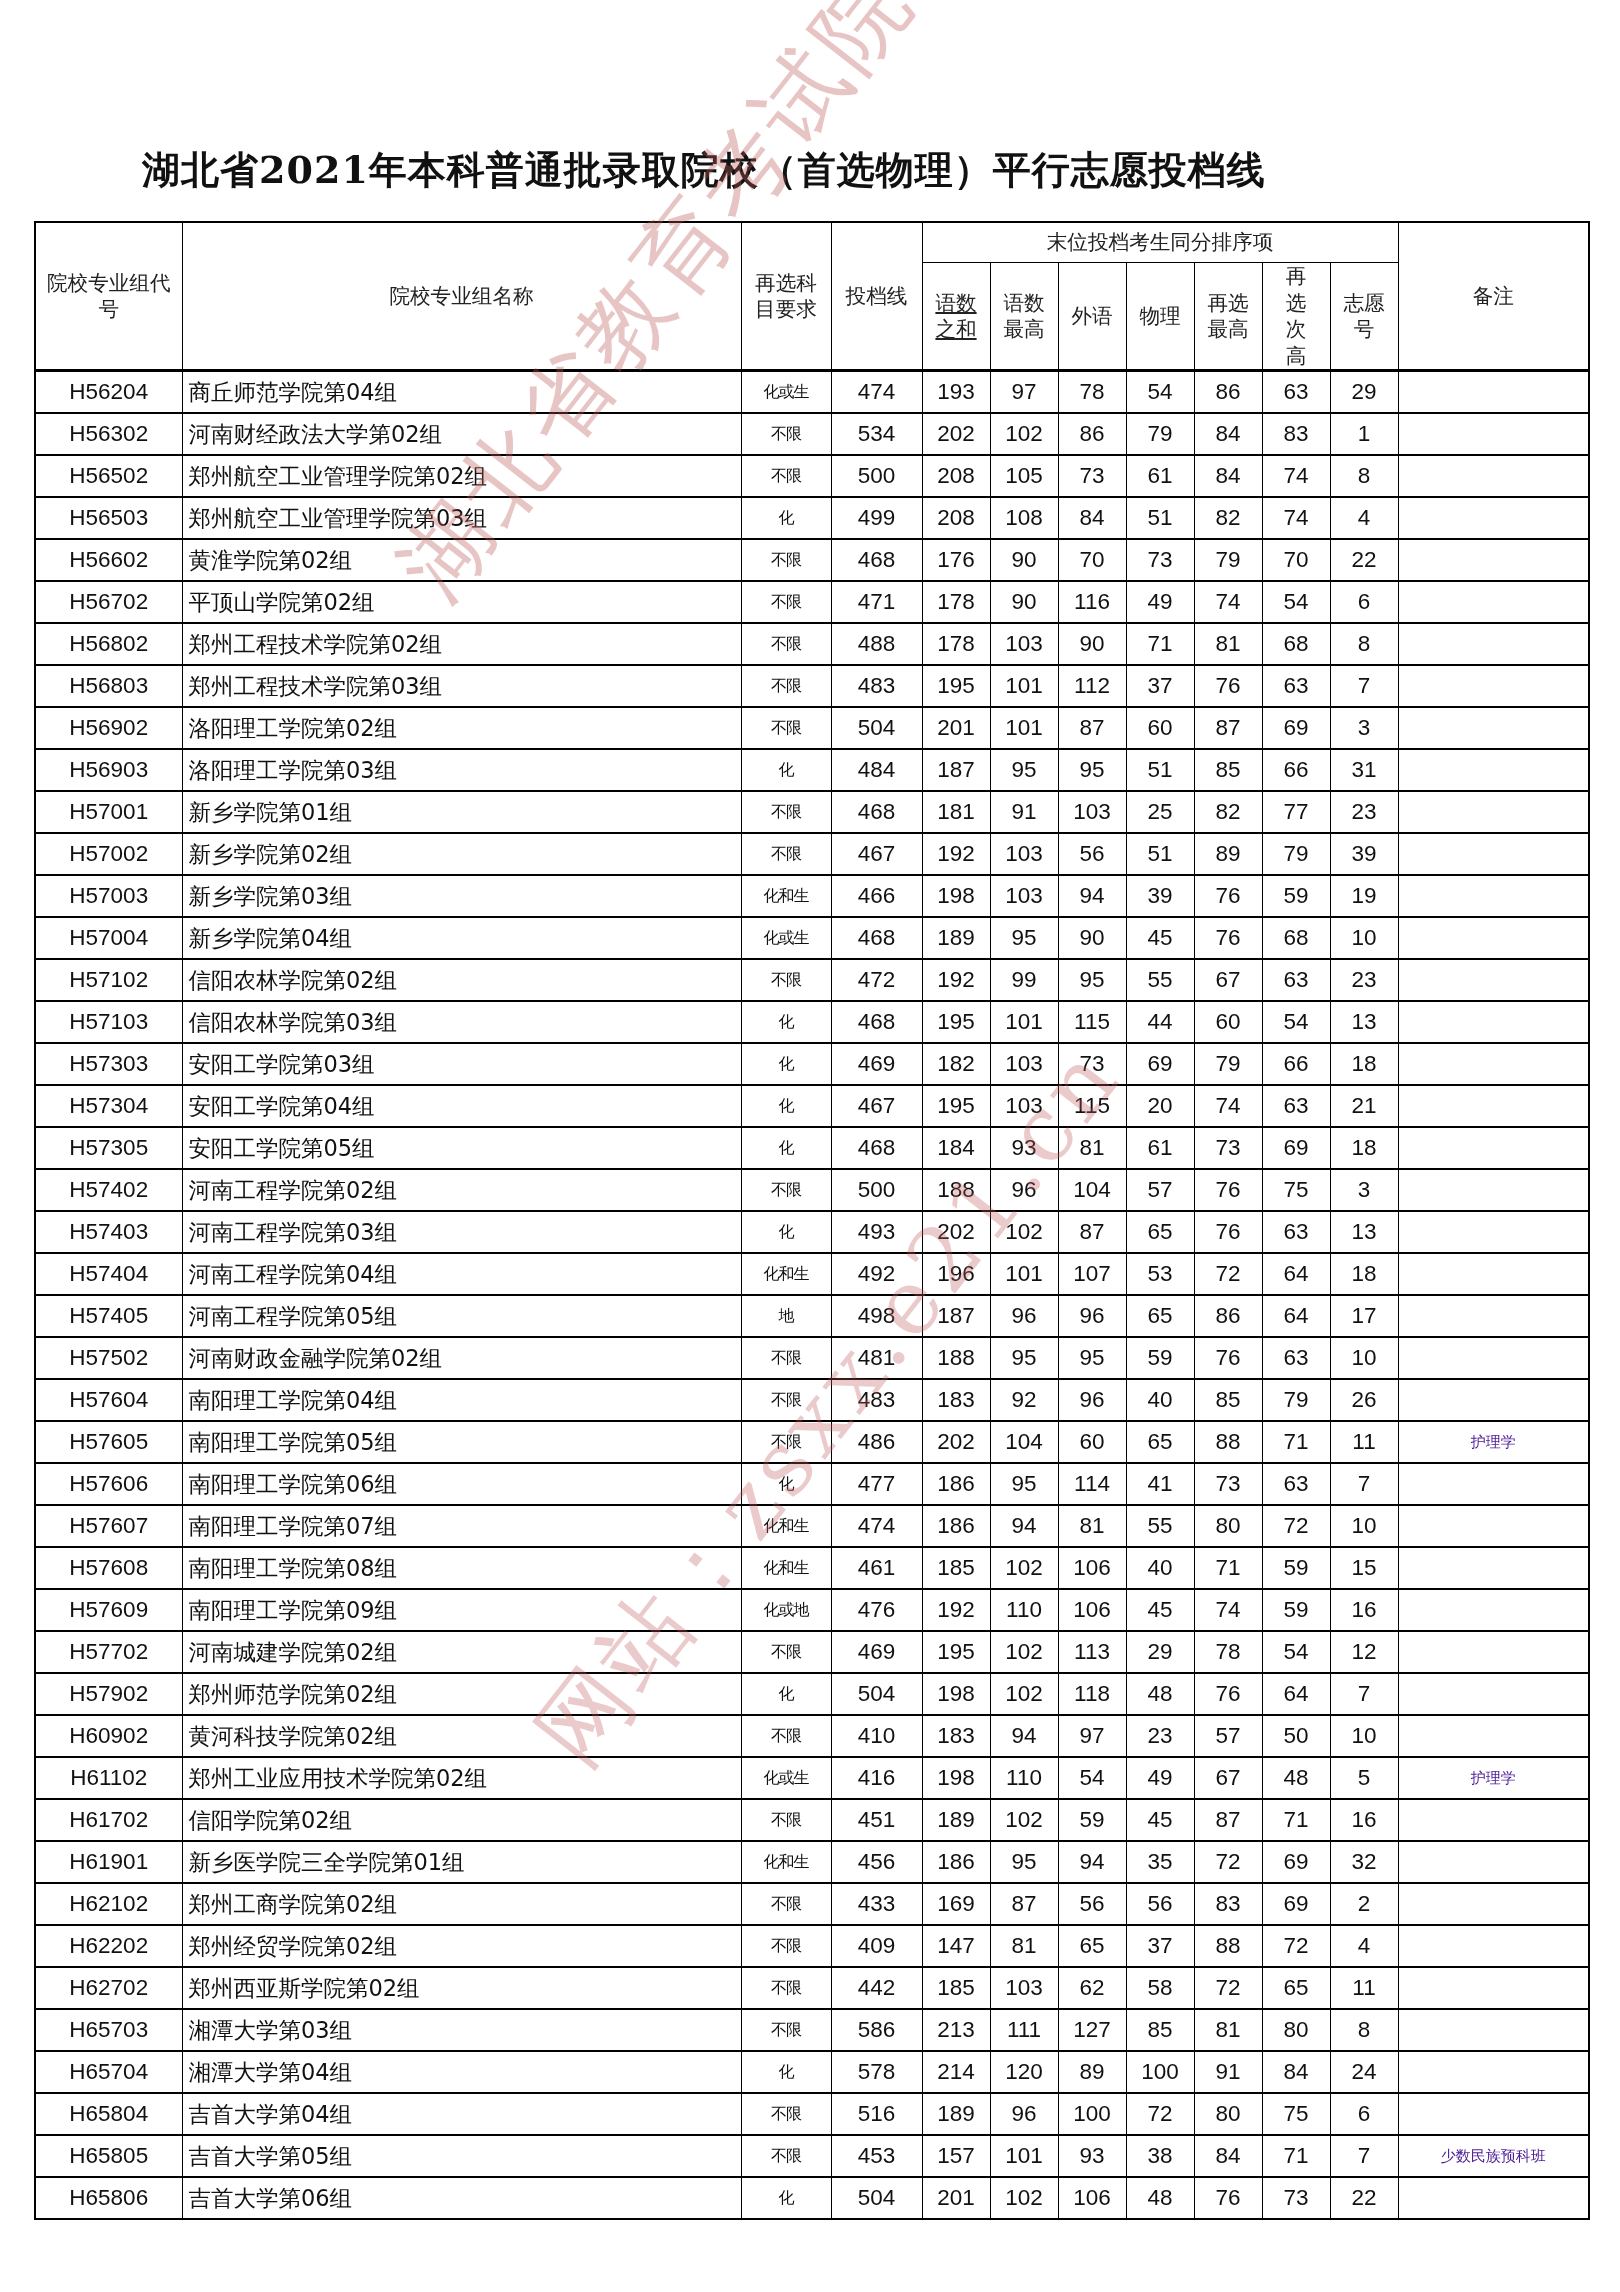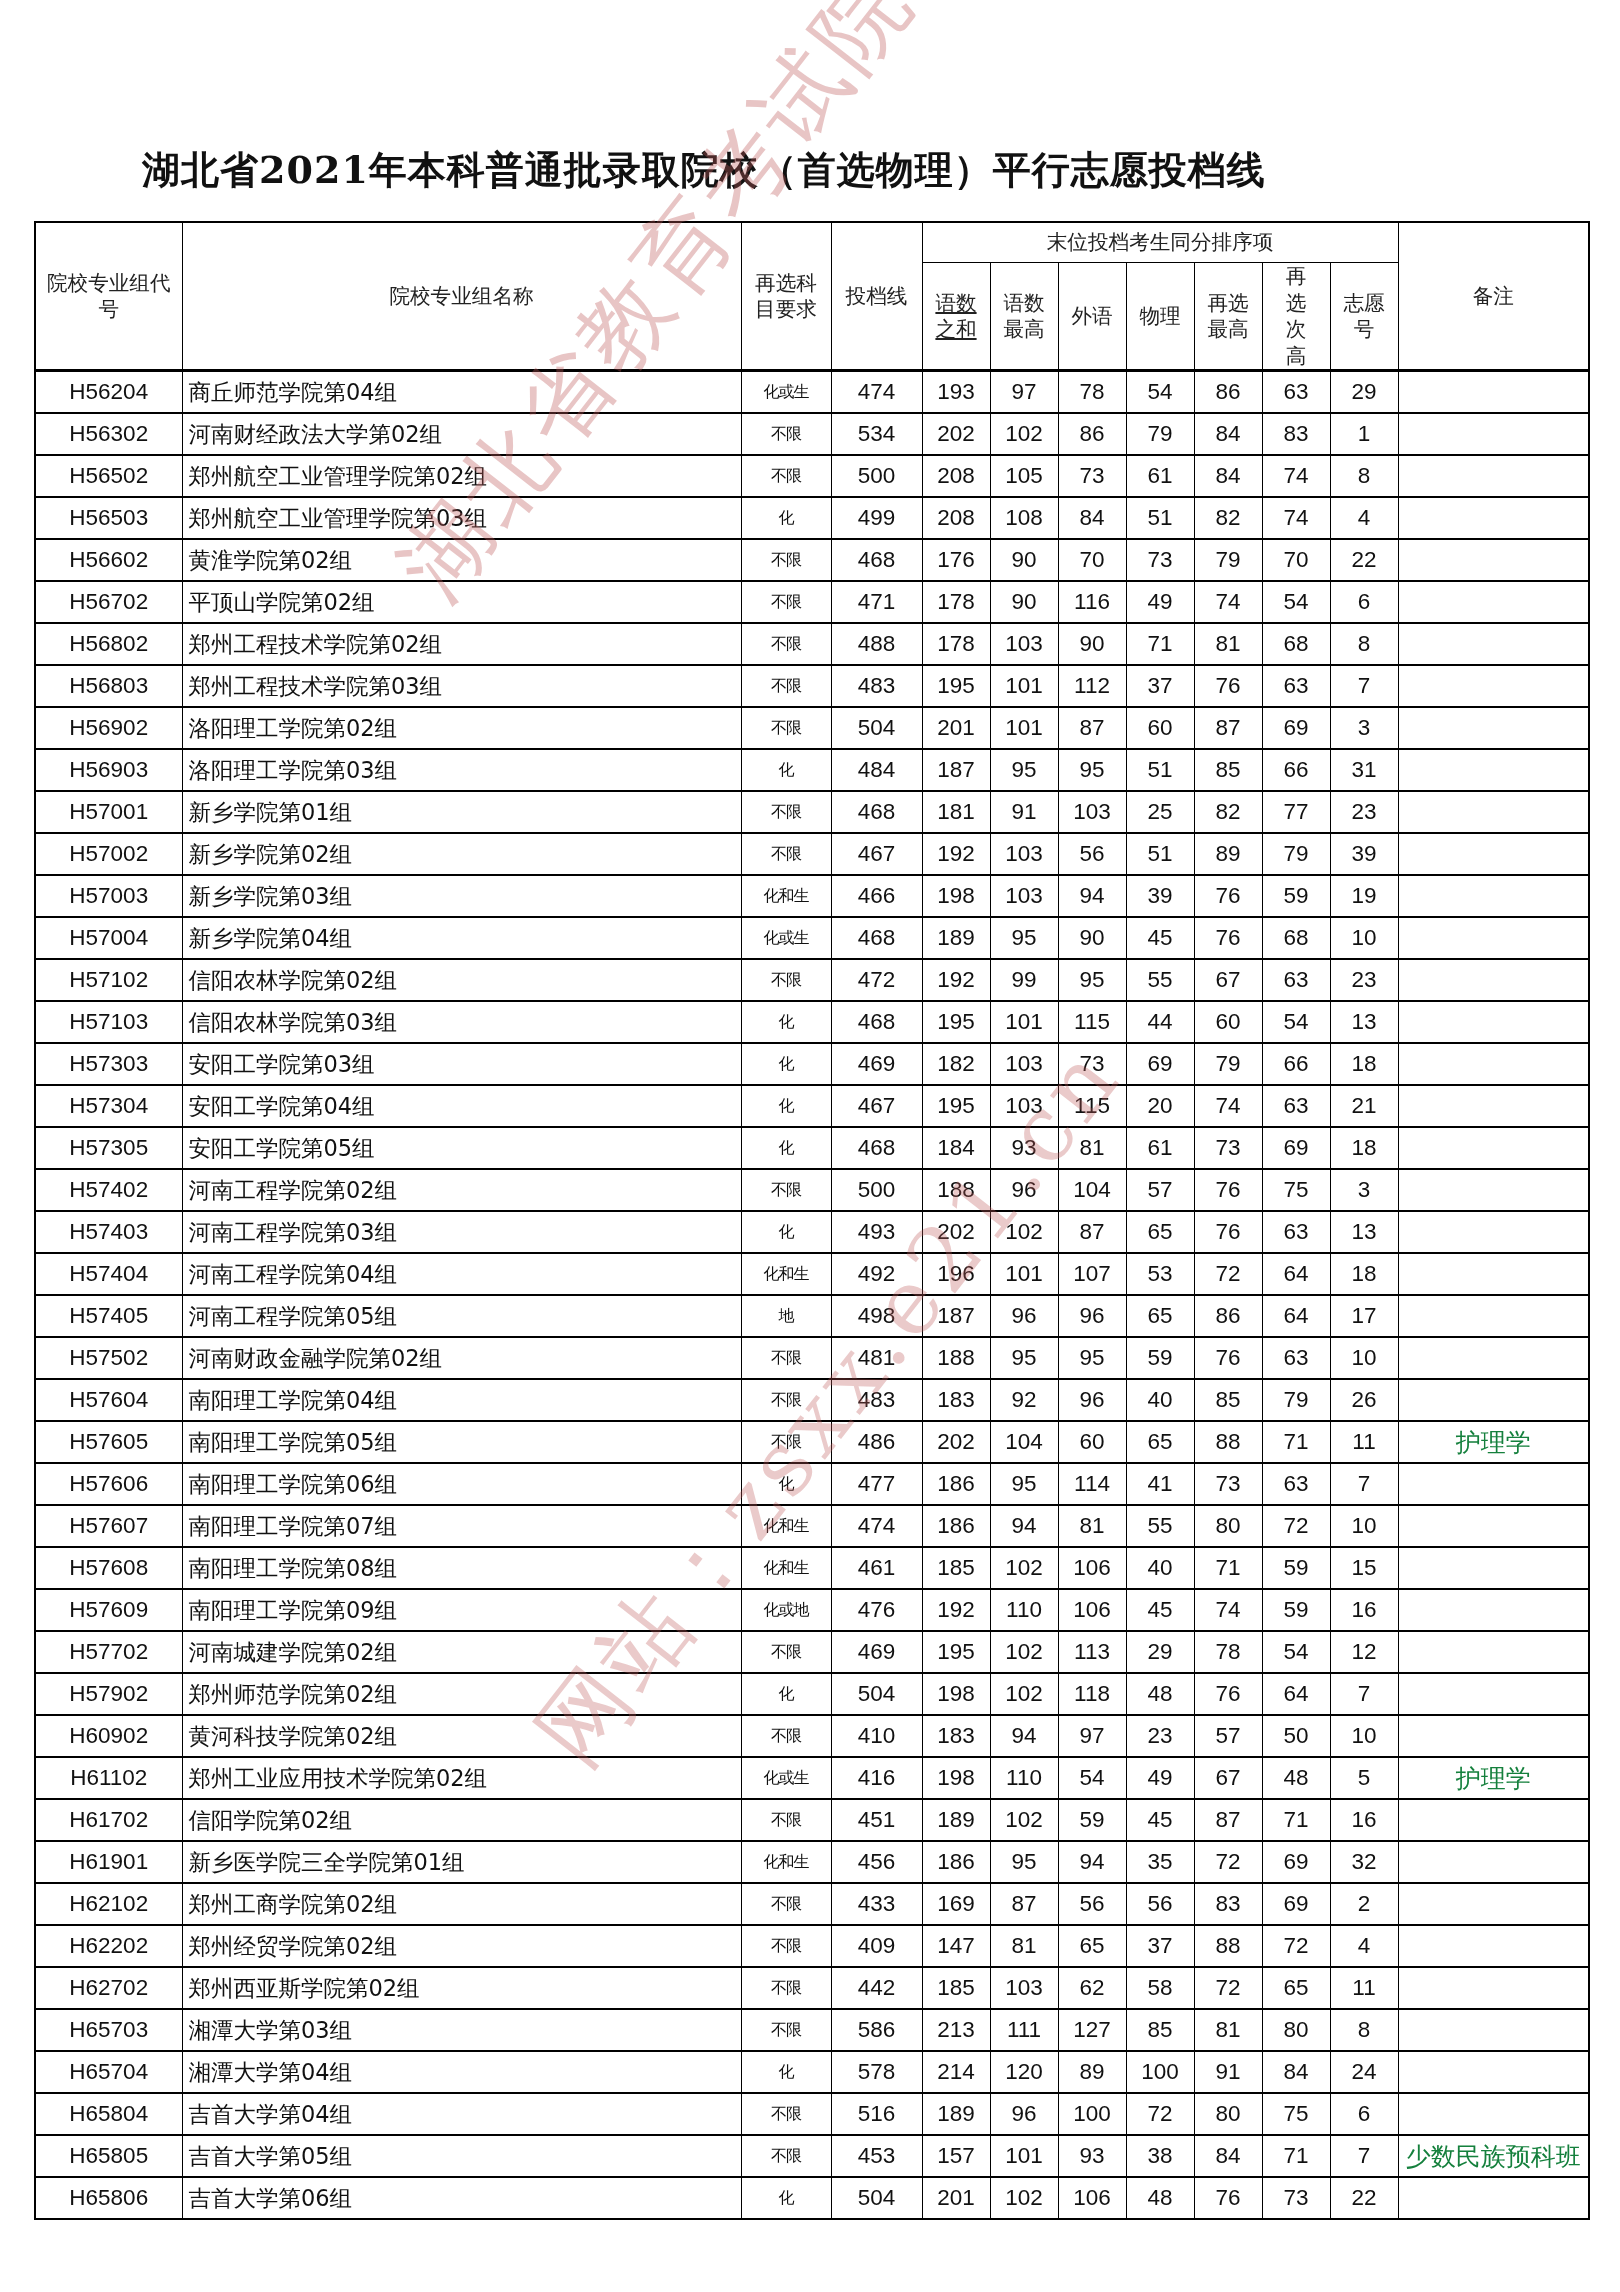--- a/index.html
+++ b/index.html
@@ -8,21 +8,21 @@
   table { position:absolute; left:34px; top:221px; border-collapse:collapse; table-layout:fixed; width:1552px; }
   td, th { border:1.5px solid #000; padding:0; text-align:center; vertical-align:middle; font-weight:normal; overflow:hidden; white-space:nowrap; }
   thead th { font-size:20.6px; line-height:26.5px; color:#222; }
   thead tr.h1 th { height:39px; }
   thead tr.h2 th { height:61px; white-space:normal; }
   thead { border-bottom:3.9px solid #000; }
   tbody td { height:40px; font-size:22.5px; font-family:"Liberation Sans","DejaVu Sans",sans-serif; }
   tbody tr { border-top:2.9px solid #000; }
   td.name { text-align:left; padding-left:5.9px; font-family:"DejaVu Sans",sans-serif; font-size:22.5px;margin-left:24px; }
   td.req { font-family:"DejaVu Sans",sans-serif; font-size:16px; letter-spacing:-1px; }
-  td.remark { font-size:25px; color:#15803d; font-family:"DejaVu Sans",sans-serif; }
+  td.remark { font-size:15px; color:#4c1d95; font-family:"DejaVu Sans",sans-serif; }
   table { border:2.5px solid #000; }
   .watermark { position:absolute; left:372px; top:549px; transform:rotate(-52deg); transform-origin:left top; color:rgba(190,90,90,0.35); font-size:90px; font-family:"DejaVu Serif",serif; white-space:nowrap; pointer-events:none; letter-spacing:5.9px; }
   .watermark2 { position:absolute; left:510px; top:1715px; transform:rotate(-52deg); transform-origin:left top; color:rgba(190,90,90,0.32); font-size:90px; font-family:"DejaVu Serif",serif; white-space:nowrap; pointer-events:none; letter-spacing:5.9px; }
 </style>
 </head>
 <body>
 
 <div class="title">湖北省2021年本科普通批录取院校（首选物理）平行志愿投档线</div>
 
 <table>

